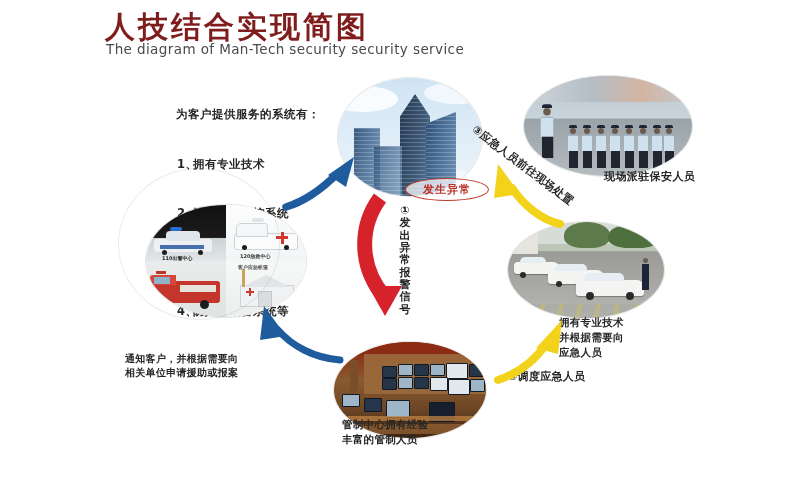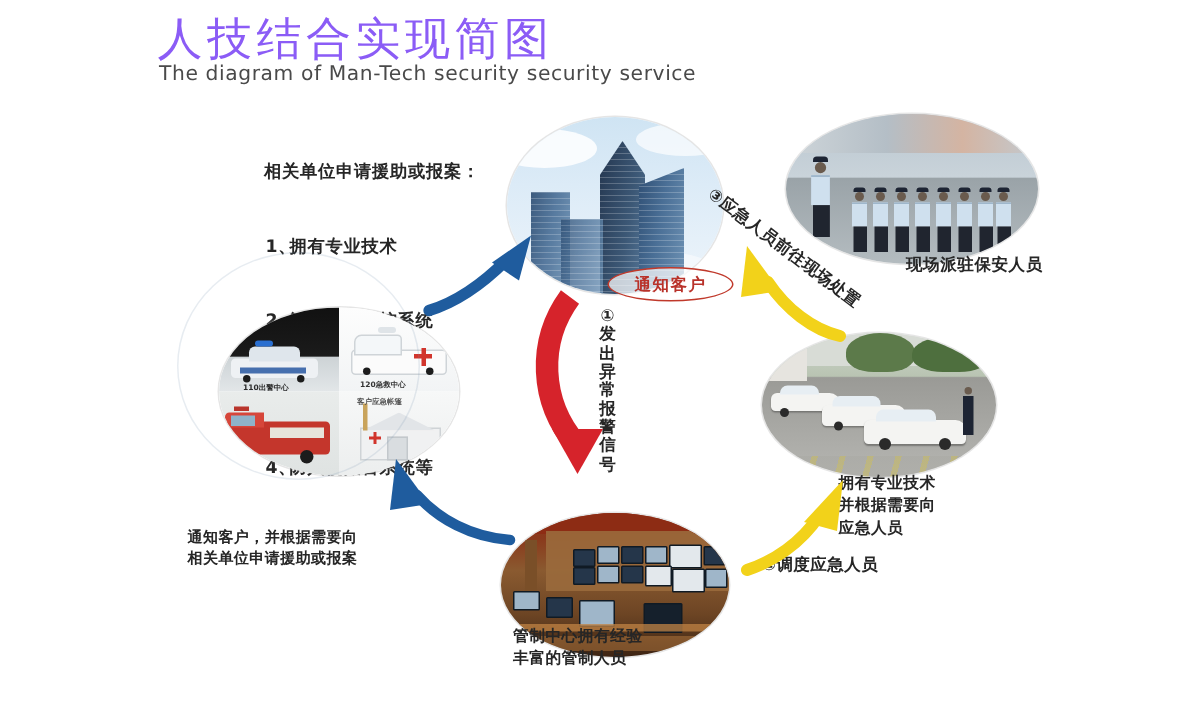--- a/index.html
+++ b/index.html
@@ -10,22 +10,22 @@
     overflow:hidden;
     position:relative;
     color:#222;
   }
   .stage{position:absolute;left:0;top:0;width:802px;height:477px;}
   .abs{position:absolute;}
 
   
   #title-cn{
     left:105px;top:6px;
-    font-size:30px;font-weight:normal;letter-spacing:3px;
-    color:#8b5cf6;white-space:nowrap;
+    font-size:30px;font-weight:bold;letter-spacing:3px;
+    color:#7f1d1d;white-space:nowrap;
   }
   #title-en{
     left:106px;top:41px;
     font-size:13.5px;letter-spacing:.4px;
     color:#4a4a4a;white-space:nowrap;
   }
 
   
   .cntext{
     font-family:"DejaVu Sans","Liberation Sans",sans-serif;
@@ -134,21 +134,21 @@
 </style>
 </head>
 <body>
 
 <div class="stage">
 
   <div class="abs cntext" id="title-cn">人技结合实现简图</div>
   <div class="abs" id="title-en">The diagram of Man-Tech security security service</div>
 
   <div class="abs cntext" id="services-list">
-    <div class="hd">相关单位申请援助或报案：</div>
+    <div class="hd">为客户提供服务的系统有：</div>
     <div class="li">
       <span class="num">1、</span><span>拥有专业技术</span>
     </div>
     <div class="li">
       <span class="num">2、</span><span>智能视频监控系统</span>
     </div>
     <div class="li">
       <span class="num">3、</span><span>智能巡更系统</span>
     </div>
     <div class="li">
@@ -172,21 +172,21 @@
       <div class="tower" style="left:16px;top:50px;width:26px;height:68px;opacity:.92;">
         <div class="tower-lines"></div>
       </div>
       <div class="tower" style="left:36px;top:68px;width:28px;height:50px;opacity:.8;">
         <div class="tower-lines"></div>
       </div>
     </div>
   </div>
 
   <div class="abs" id="badge-abnormal">
-    <span>通知客户</span>
+    <span>发生异常</span>
   </div>
 
   <div class="abs photo" id="photo-guards">
     <div class="inner">
       <div style="position:absolute;left:0;top:0;width:100%;height:26px;
            background:linear-gradient(to right,#cfd6da,#b4bec6 40%,#d4b4a2 70%,#c2cad0);"></div>
       <div class="guard" style="left:18px;bottom:18px;transform:scale(1.25);transform-origin:bottom;">
         <div class="cap"></div>
           <div class="head"></div>
           <div class="torso"></div>

